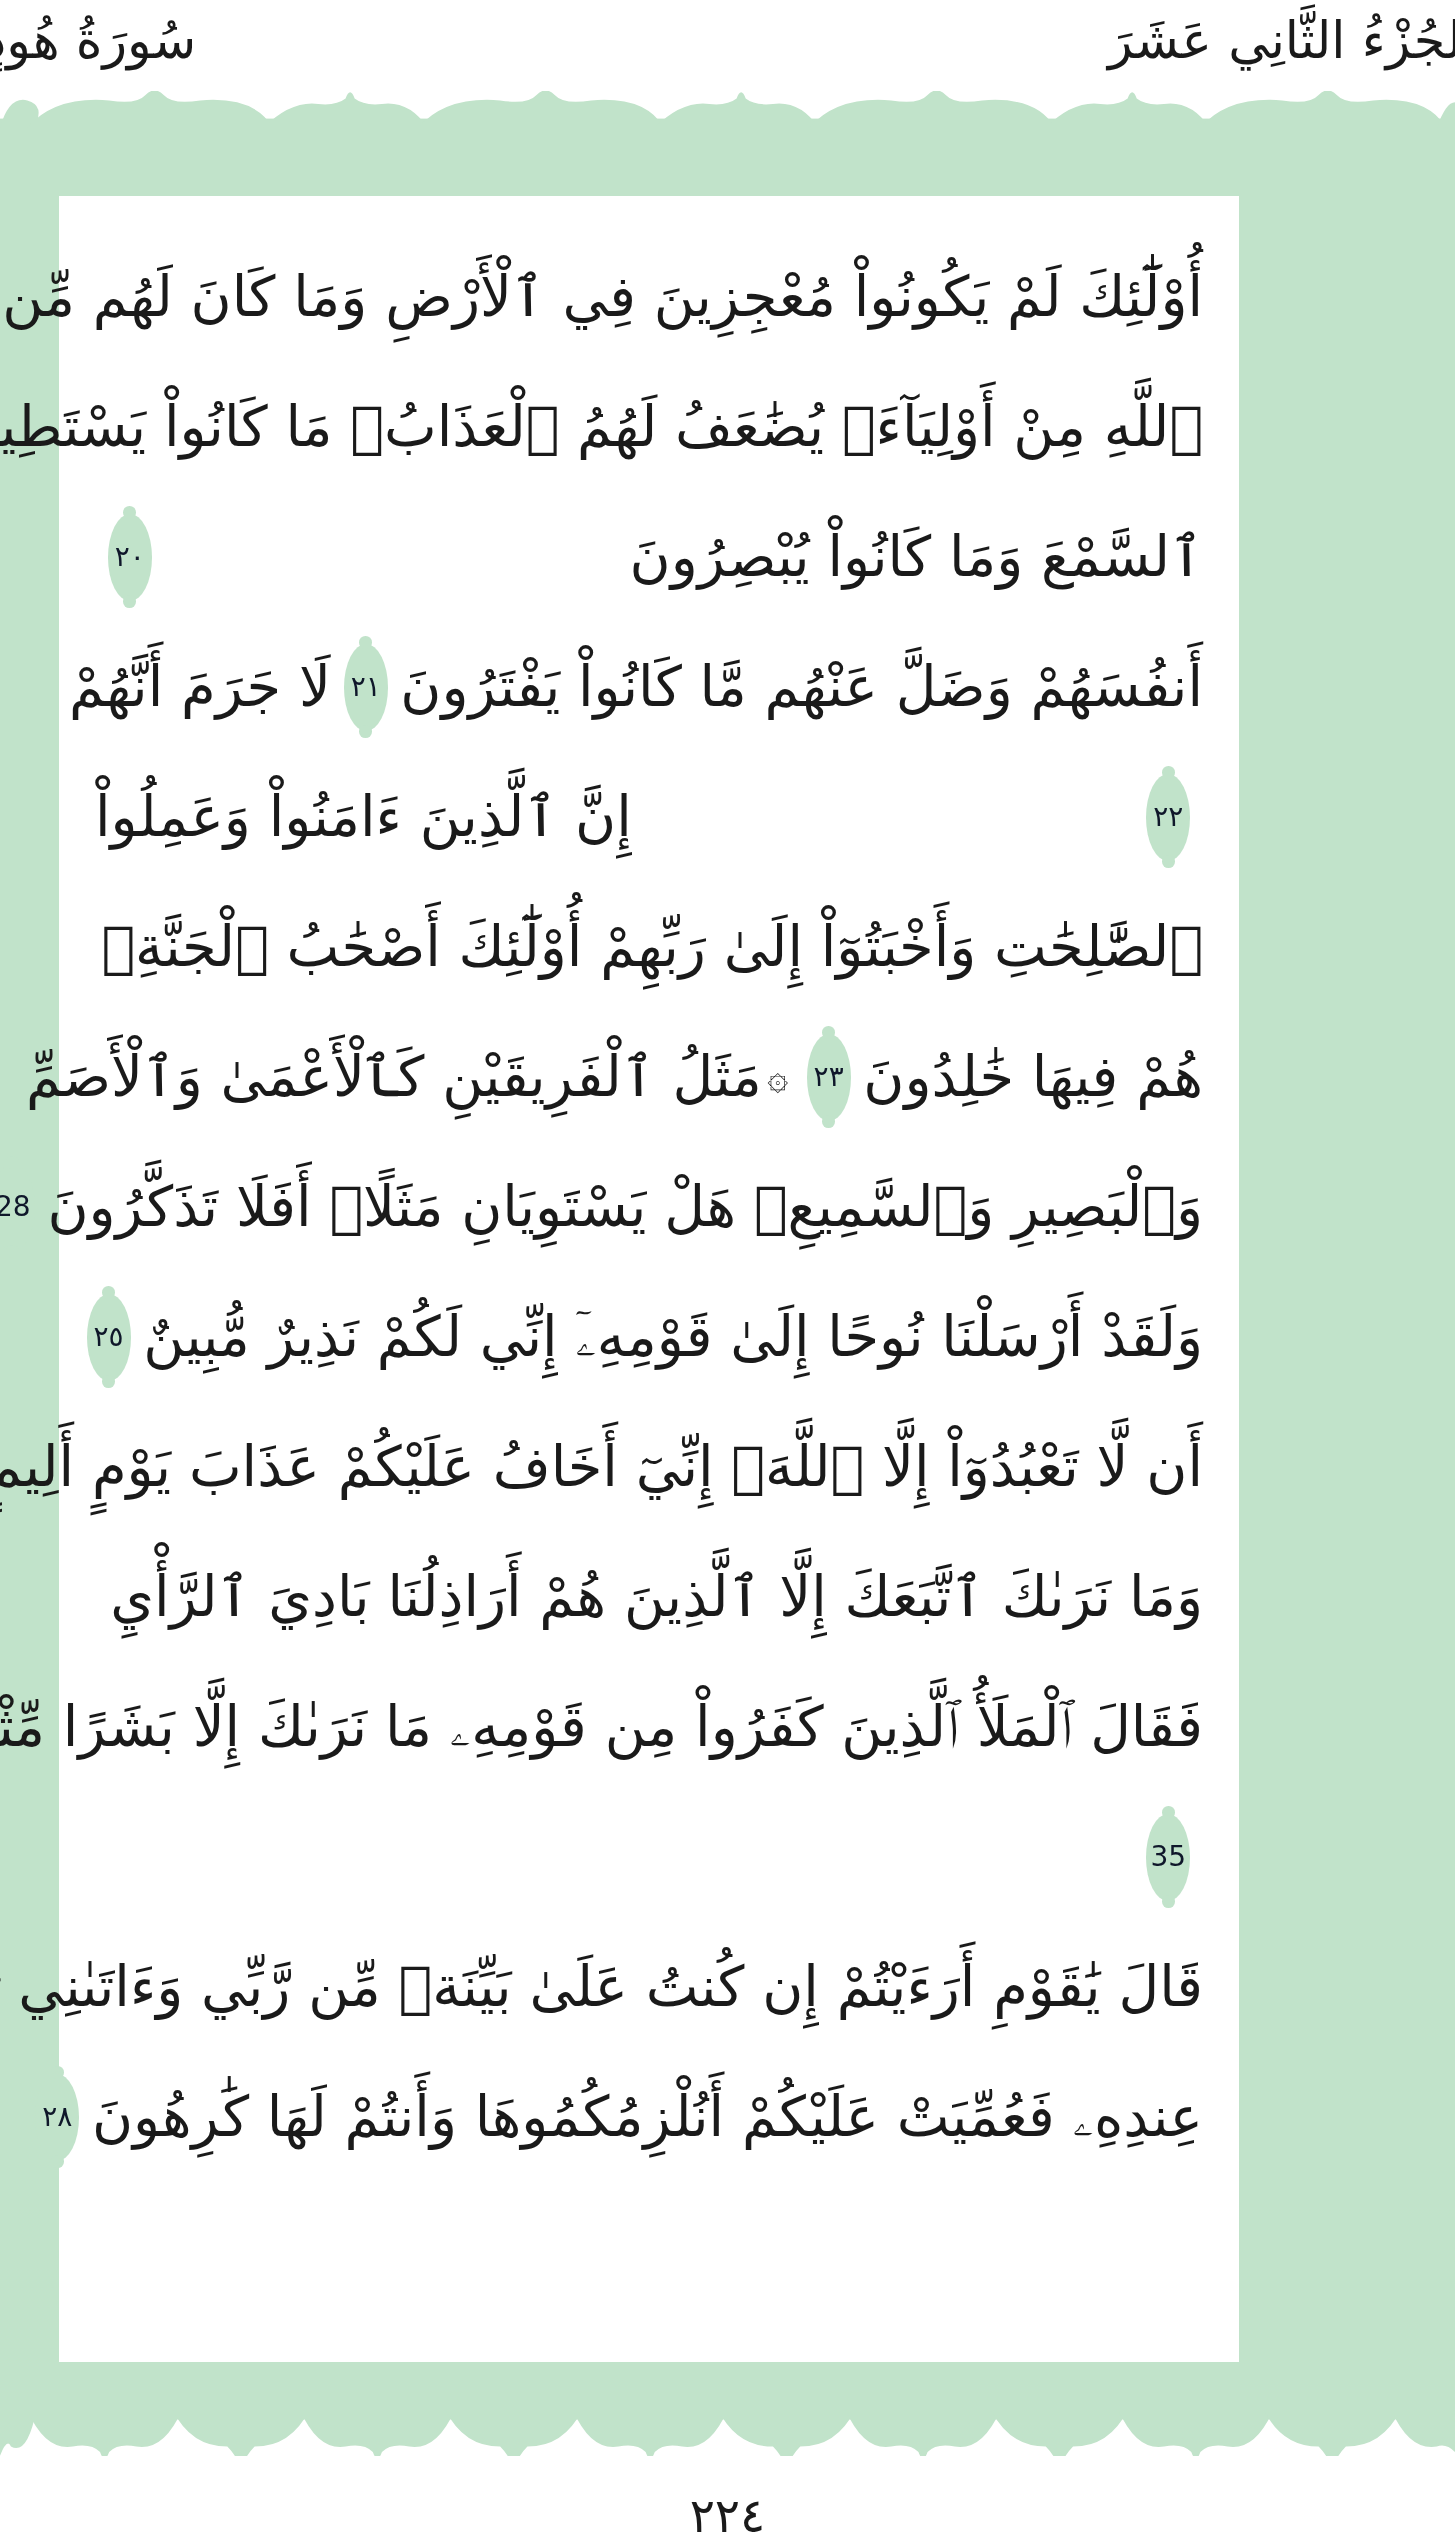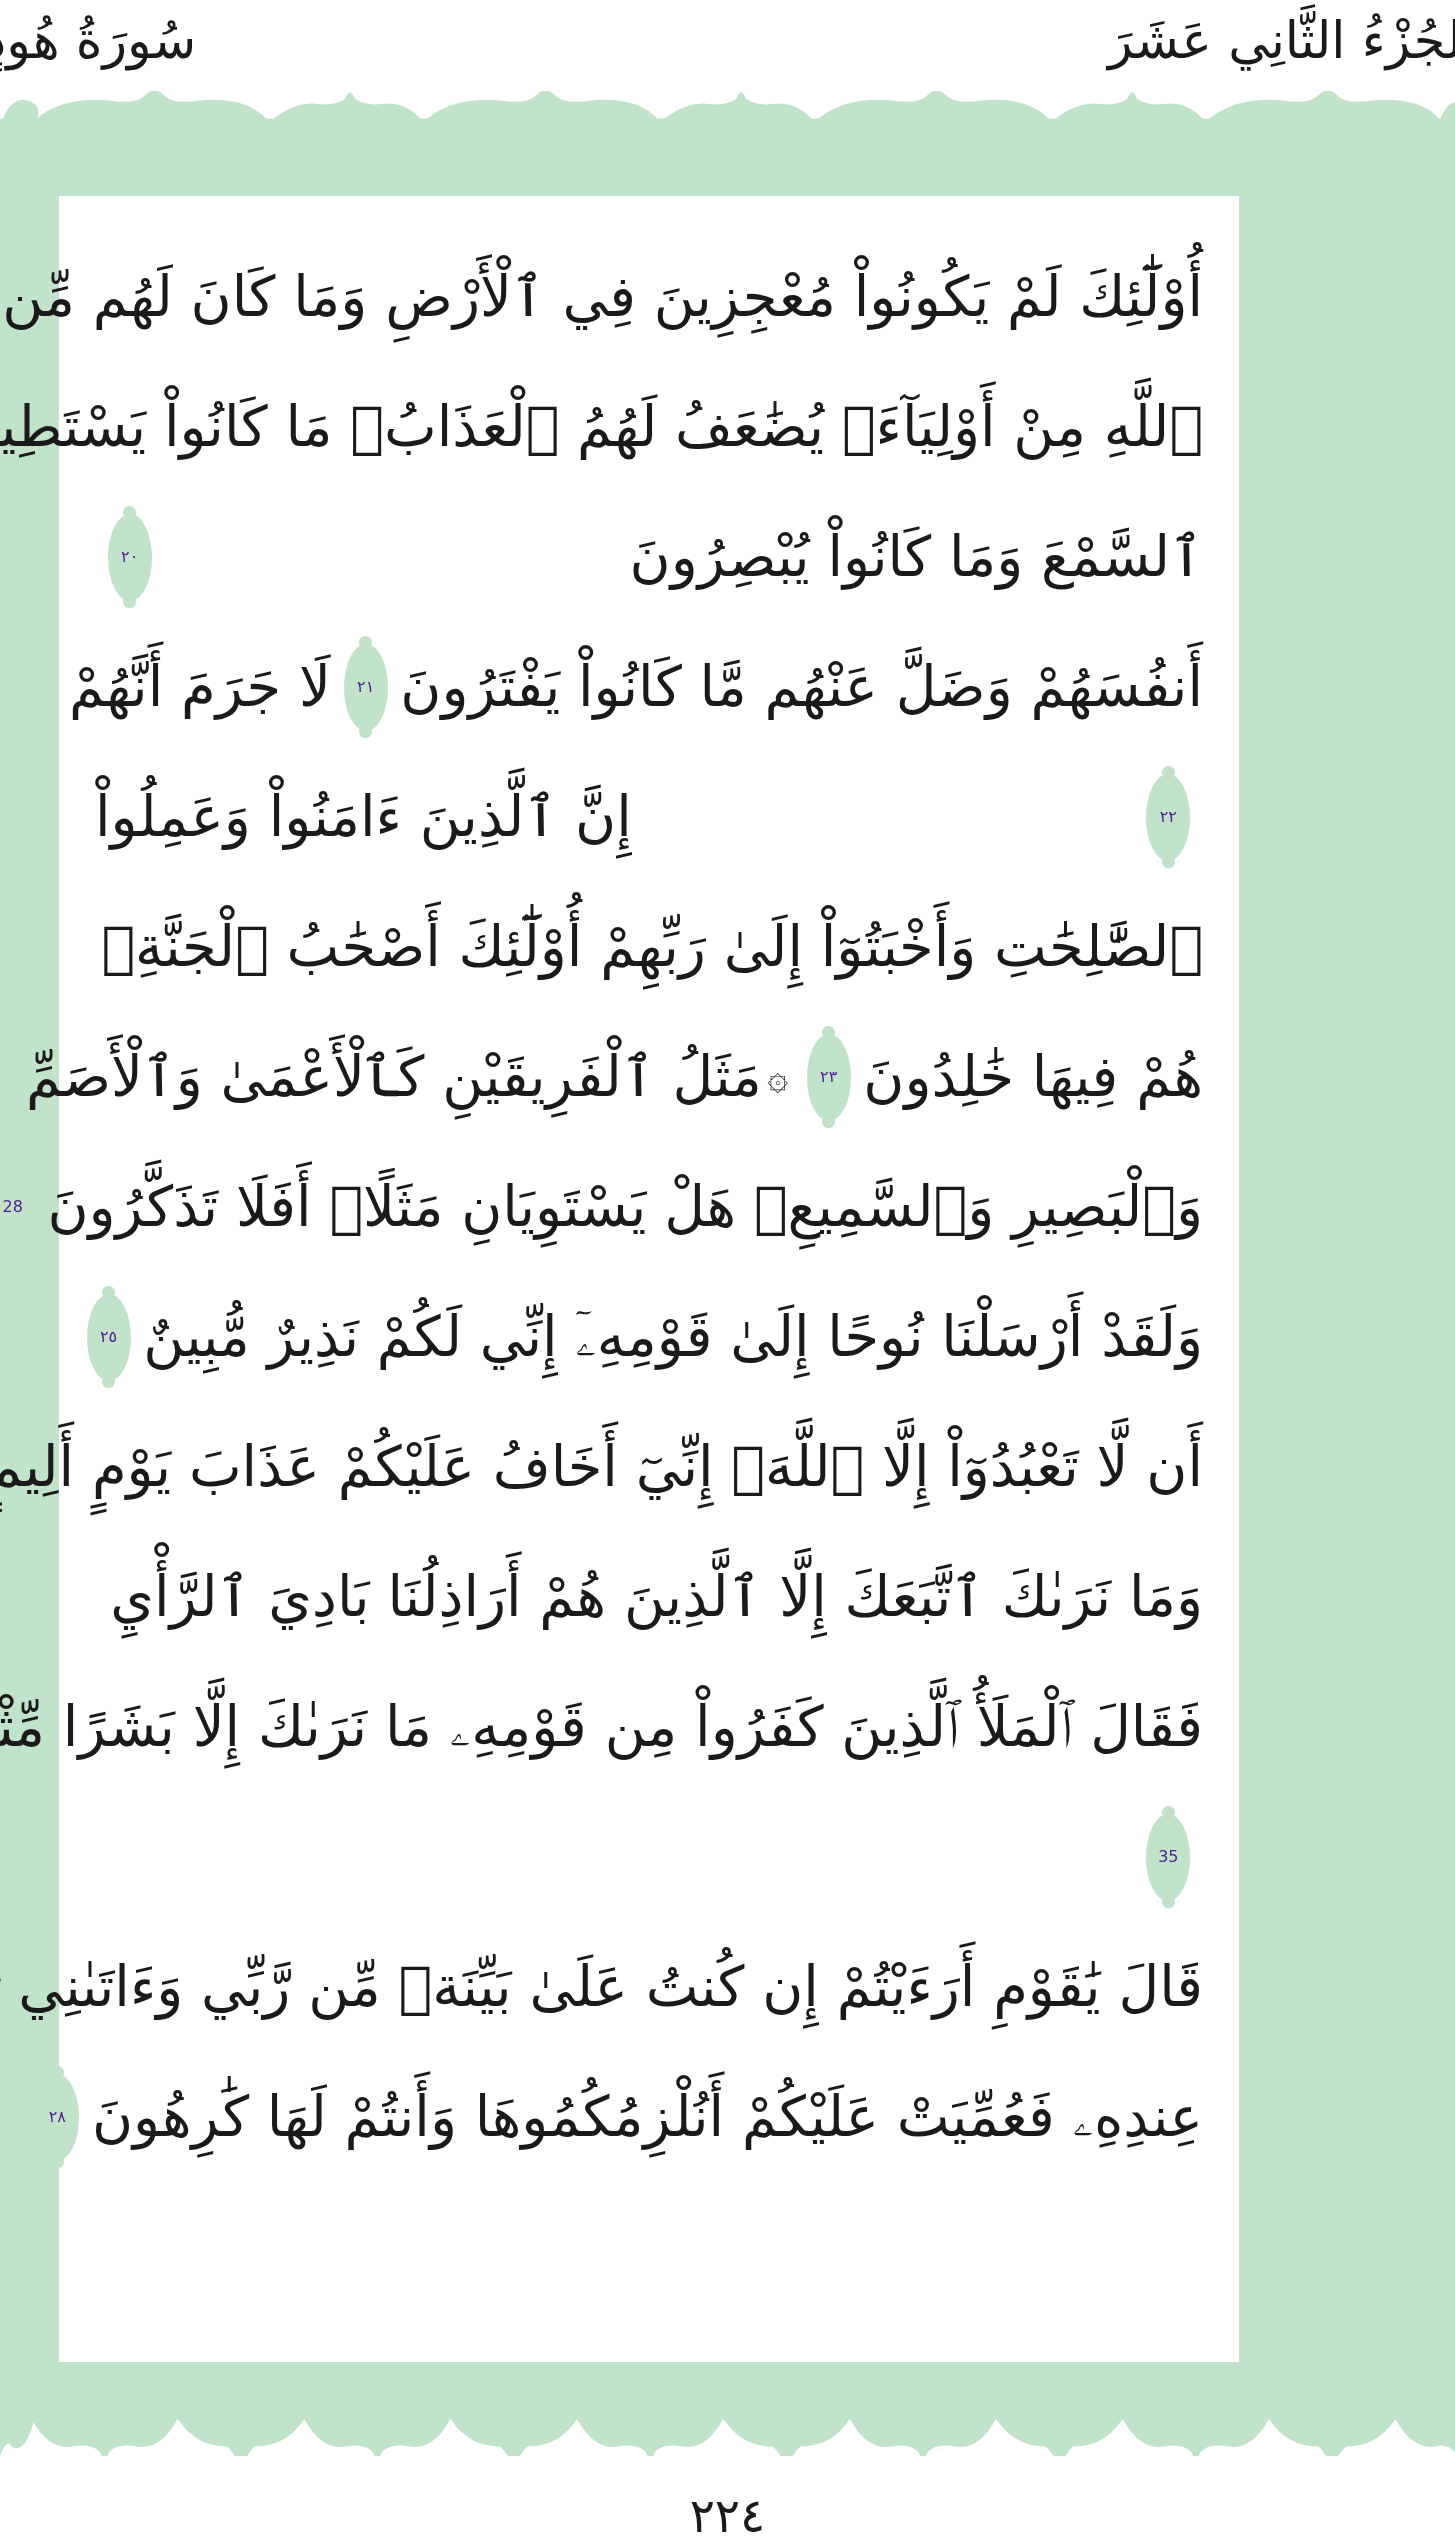--- a/index.html
+++ b/index.html
@@ -109,23 +109,23 @@
       position: absolute;
       bottom: -7.3px;
       left: 50%;
       width: 12.7px;
       height: 12.7px;
       margin-left: -6.4px;
       background: #c1e3ca;
       border-radius: 50%;
     }
     .marker-num {
-      font-size: 16px;
+      font-size: 28px;
       line-height: 24px;
-      color: #4c1d95;
+      color: #0f172a;
       position: relative;
       z-index: 1;
     }
     .hizb {
       display: inline-block;
       font-size: 36px;
       margin: 0 5.5px;
     }
     .page-number {
       position: absolute;

